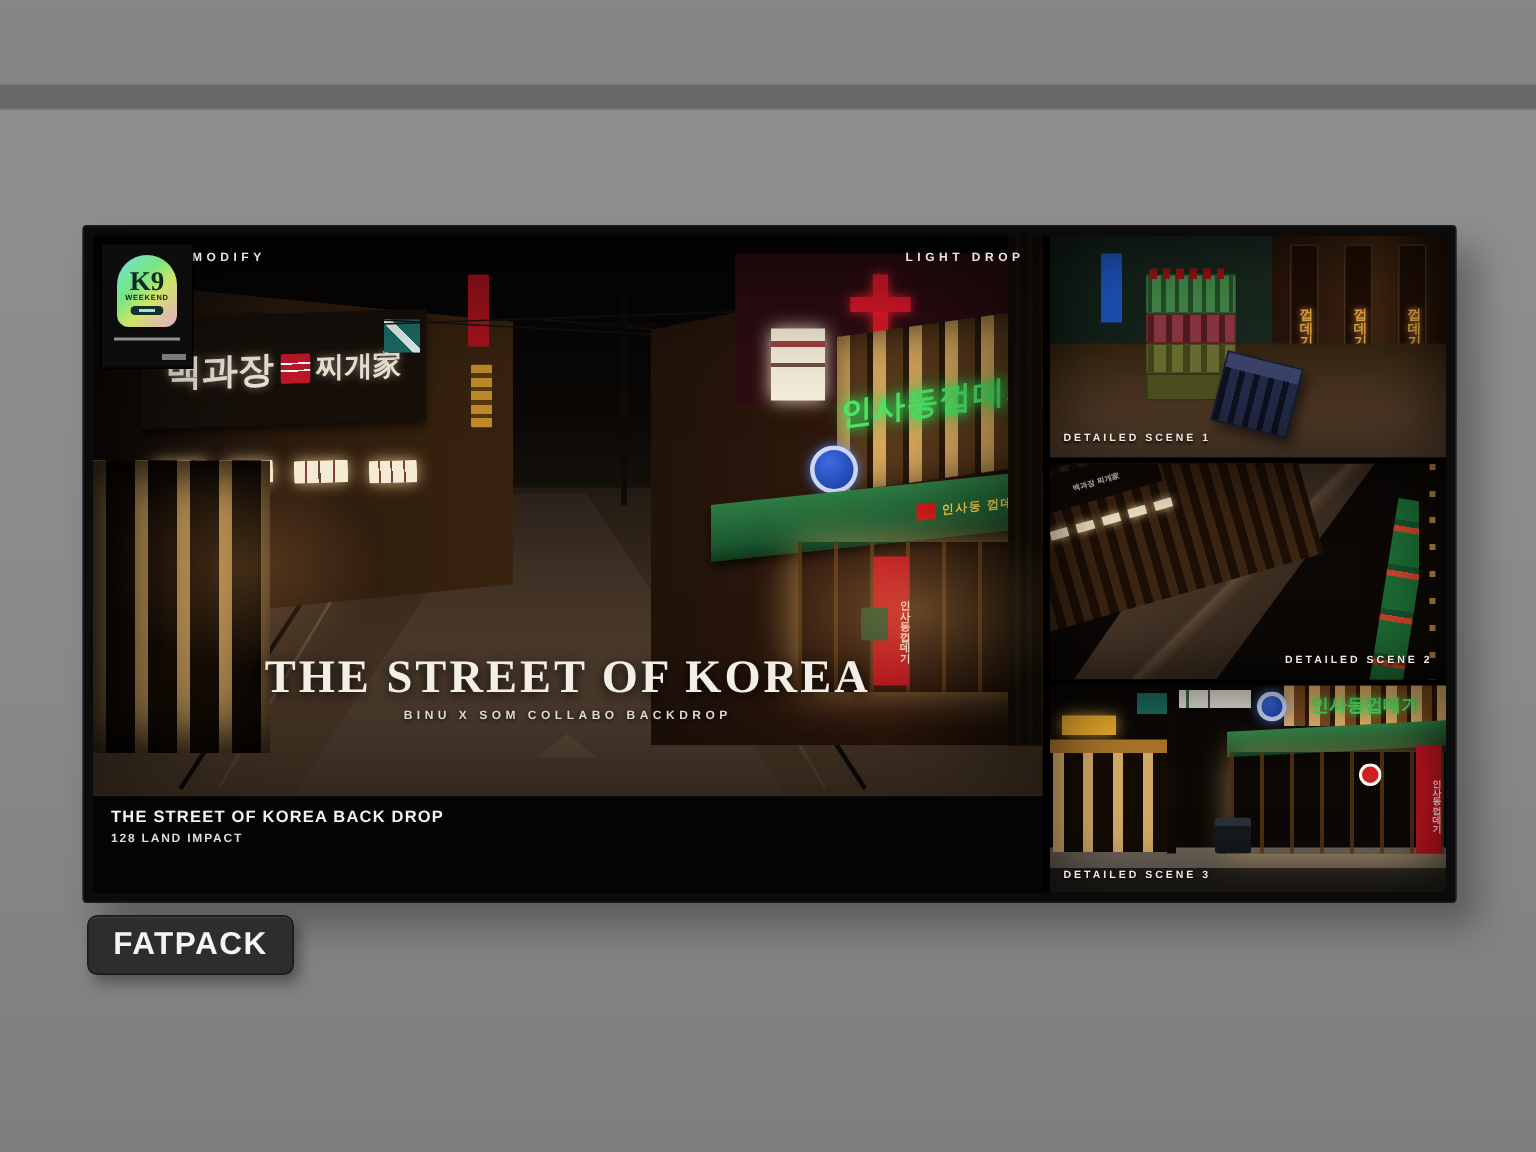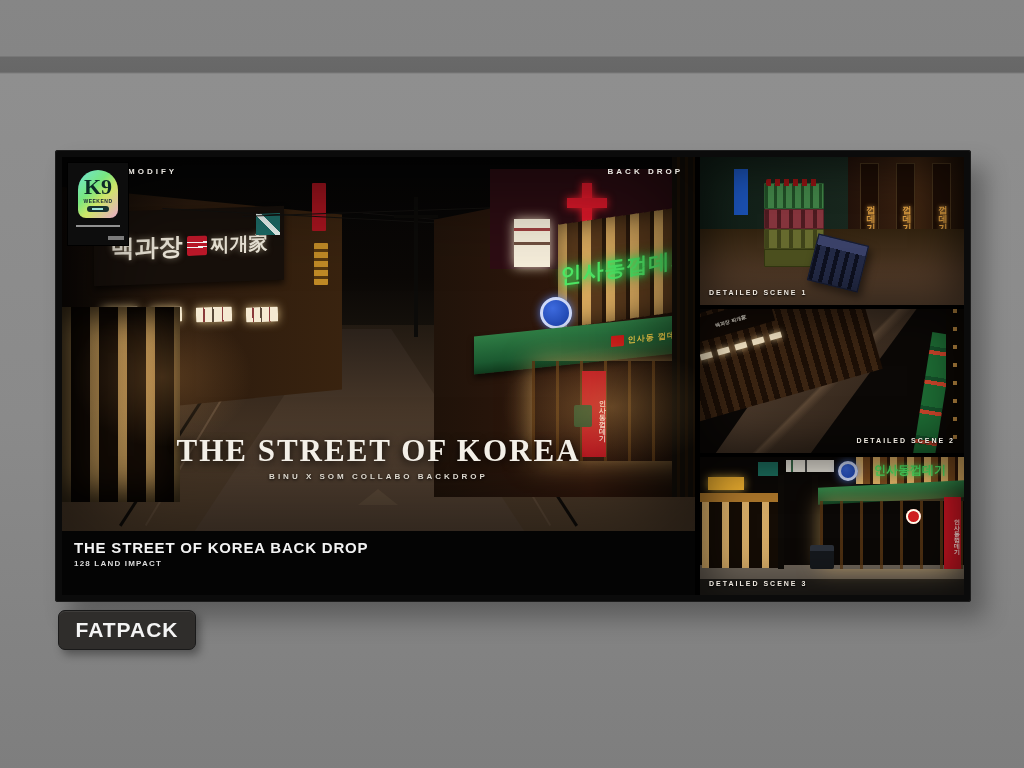--- a/index.html
+++ b/index.html
@@ -105,37 +105,37 @@
   .bloom.b2{left:10px;top:150px;width:180px;height:140px;background:radial-gradient(closest-side,rgba(255,180,95,.22),rgba(255,180,95,0));}
   .vignette{left:0;top:0;width:633px;height:374px;box-shadow:inset 0 0 90px 26px rgba(0,0,0,.62);}
 
   
   .collabo{left:66px;top:10px;color:#e9e6e0;font-size:8px;font-weight:700;letter-spacing:3px;}
   .backdrop{right:12px;top:10px;color:#e9e6e0;font-size:8px;font-weight:700;letter-spacing:3px;text-align:right;}
   .logo-square{left:6px;top:6px;width:60px;height:82px;background:#0d0d0d;box-shadow:0 0 0 1px #000;}
   .logo-badge{left:10px;top:7px;width:40px;height:48px;border-radius:20px 20px 8px 8px;
               background:linear-gradient(135deg,#6fe3d8 0%,#79e67f 38%,#cfe667 60%,#e9a9c9 100%);
               display:flex;flex-direction:column;align-items:center;justify-content:center;}
-  .logo-k9{font-family:"Liberation Serif",serif;font-weight:700;font-size:22px;line-height:1;color:#0c2a28;}
+  .logo-k9{font-family:"Liberation Serif",serif;font-weight:700;font-size:18px;line-height:1;color:#0c2a28;}
   .logo-wk{font-size:5px;font-weight:700;letter-spacing:.5px;color:#123;}
   .logo-pill{width:22px;height:6px;border-radius:3px;background:#16302e;margin-top:2px;
              background-image:linear-gradient(90deg,transparent 25%,#9fe3d8 25%,#9fe3d8 75%,transparent 75%);background-size:100% 2px;background-position:center;background-repeat:no-repeat;}
   .logo-sub{left:8px;top:62px;width:44px;height:2px;background:rgba(255,255,255,.55);}
   .logo-bar{right:4px;bottom:5px;width:16px;height:4px;background:#7b7b7b;}
 
   .title{left:0;top:276px;width:633px;text-align:center;color:#f3efe7;
          font-family:"Liberation Serif",serif;font-weight:700;font-size:31px;letter-spacing:2px;
          text-shadow:0 2px 8px rgba(0,0,0,.85);}
   .subtitle{left:0;top:315px;width:633px;text-align:center;color:#ded9cf;
             font-size:8px;font-weight:700;letter-spacing:3px;text-shadow:0 1px 3px rgba(0,0,0,.9);}
 
   
   #info-bar{position:relative;width:633px;height:64px;background:#040404;
             padding:8px 0 0 12px;box-sizing:border-box;}
-  #info-bar .l1{color:#f2f2f2;font-size:15px;font-weight:700;letter-spacing:.8px;margin-bottom:3px;}
+  #info-bar .l1{color:#f2f2f2;font-size:11px;font-weight:700;letter-spacing:.8px;margin-bottom:3px;}
   #info-bar .ln{color:#dcdcdc;font-size:8px;font-weight:700;letter-spacing:1.2px;margin-bottom:3px;}
 
   
   #side-col{width:264px;display:flex;flex-direction:column;gap:4px;}
   .scene{position:relative;width:264px;overflow:hidden;background:#0b0806;}
   #scene1{height:148px;}#scene2{height:144px;}#scene3{height:138px;}
   .caption{position:absolute;color:#efe9e0;font-size:7px;font-weight:700;letter-spacing:2px;
            text-shadow:0 1px 2px #000;}
 
   
@@ -267,21 +267,21 @@
           <div class="abs glowshop"></div>
           <div class="abs redbanner">인사동껍데기</div>
           <div class="abs slats"></div>
           <div class="abs greenbin"></div>
 
           <div class="abs bloom b1"></div>
           <div class="abs bloom b2"></div>
           <div class="abs vignette"></div>
 
           <div class="abs collabo">MODIFY</div>
-          <div class="abs backdrop">BACK DROP</div>
+          <div class="abs backdrop">LIGHT DROP</div>
 
           <div class="abs logo-square">
             <div class="abs logo-badge">
               <div class="logo-k9">K9</div>
               <div class="logo-wk">WEEKEND</div>
               <div class="logo-pill"></div>
             </div>
             <div class="abs logo-sub"></div>
             <div class="abs logo-bar"></div>
           </div>

